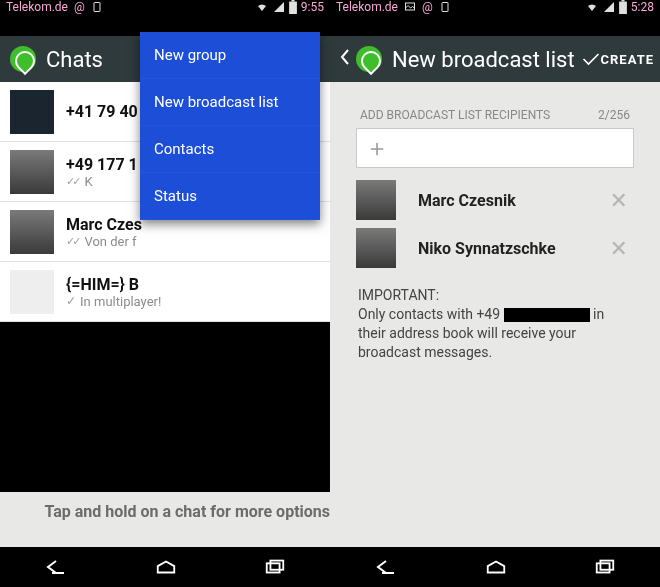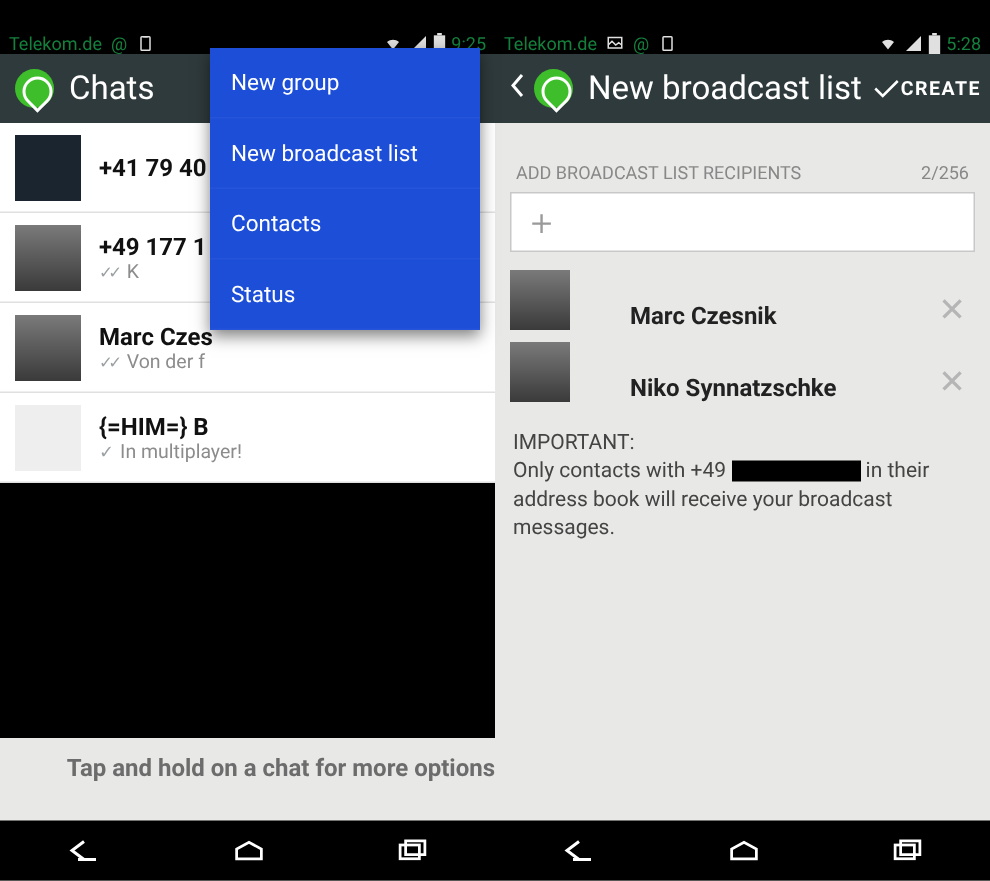--- a/index.html
+++ b/index.html
@@ -18,24 +18,24 @@
     height: 587px;
     background: #e8e8e6;
   }
   .phone.left { left: 0; }
   .phone.right { left: 330px; }
 
   
   .statusbar {
     height: 36px;
     background: #000;
-    color: #15803d;
+    color: #f9a8d4;
     font-size: 12px;
     display: flex;
-    align-items: flex-end;
+    align-items: flex-start;
     padding: 0 6px;
   }
   .statusbar .sb-left { display: flex; align-items: center; gap: 6px; }
   .statusbar .sb-right { margin-left: auto; display: flex; align-items: center; gap: 4px; }
   .sb-icon { display: inline-flex; }
 
   
   .actionbar {
     height: 46px;
     background: #2f3a3c;
@@ -123,21 +123,21 @@
   
   .back-caret {
     margin-right: 6px;
   }
   .create-btn {
     display: flex; align-items: center; gap: 0;
     font-size: 13px; font-weight: 700; letter-spacing: 1px;
   }
 
   
-  .bc-body { padding: 0; margin-top: 16px; }
+  .bc-body { padding: 16px; }
   .bc-header {
     display: flex; justify-content: space-between;
     font-size: 12px; color: #888;
     padding: 10px 14px 6px;
   }
   .bc-inputrow {
     margin: 0 10px 8px;
     background: #fff;
     border: 1px solid #c8c8c8;
     height: 40px;
@@ -146,23 +146,23 @@
   }
   .bc-input {
     flex: 1; border: none; outline: none;
     font-size: 15px; color: #333;
     background: transparent;
   }
   .bc-input::placeholder { color: #b0b0b0; }
   .plus-btn { color: #9a9a9a; font-size: 24px; line-height: 1; }
 
   .recip {
-    display: flex; align-items: flex-end;
+    display: flex; align-items: center;
     padding: 4px 10px;
-    gap: 28px;
+    gap: 10px;
   }
   .recip .avatar { width: 40px; height: 40px; }
   .recip-name { font-size: 16px; font-weight: 700; color: #222; flex: 1; }
   .remove-x { color: #b5b5b5; font-size: 22px; padding-right: 6px; }
 
   .important {
     padding: 14px 12px 0;
     font-size: 14px;
     color: #444;
     line-height: 1.35;
@@ -211,21 +211,21 @@
         <svg width="12" height="12" viewBox="0 0 24 24" fill="#e0e0e0">
             <path d="M2 22h20V2z"></path>
           </svg>
       </span>
       <span class="sb-icon">
         <svg width="8" height="14" viewBox="0 0 10 18" fill="#e0e0e0">
             <rect x="0" y="2" width="10" height="16"></rect>
             <rect x="3" y="0" width="4" height="2"></rect>
           </svg>
       </span>
-      <span>9:25</span>
+      <span>9:55</span>
     </div>
   </div>
 
   <div class="actionbar">
     <div class="whatsapp-logo"></div>
     <div class="ab-title">Chats</div>
     <div class="ab-icons">
       <span class="ab-iconbtn">
         <svg width="22" height="22" viewBox="0 0 24 24" fill="none" stroke="#fff" stroke-width="2">
             <circle cx="10" cy="10" r="6"></circle>

